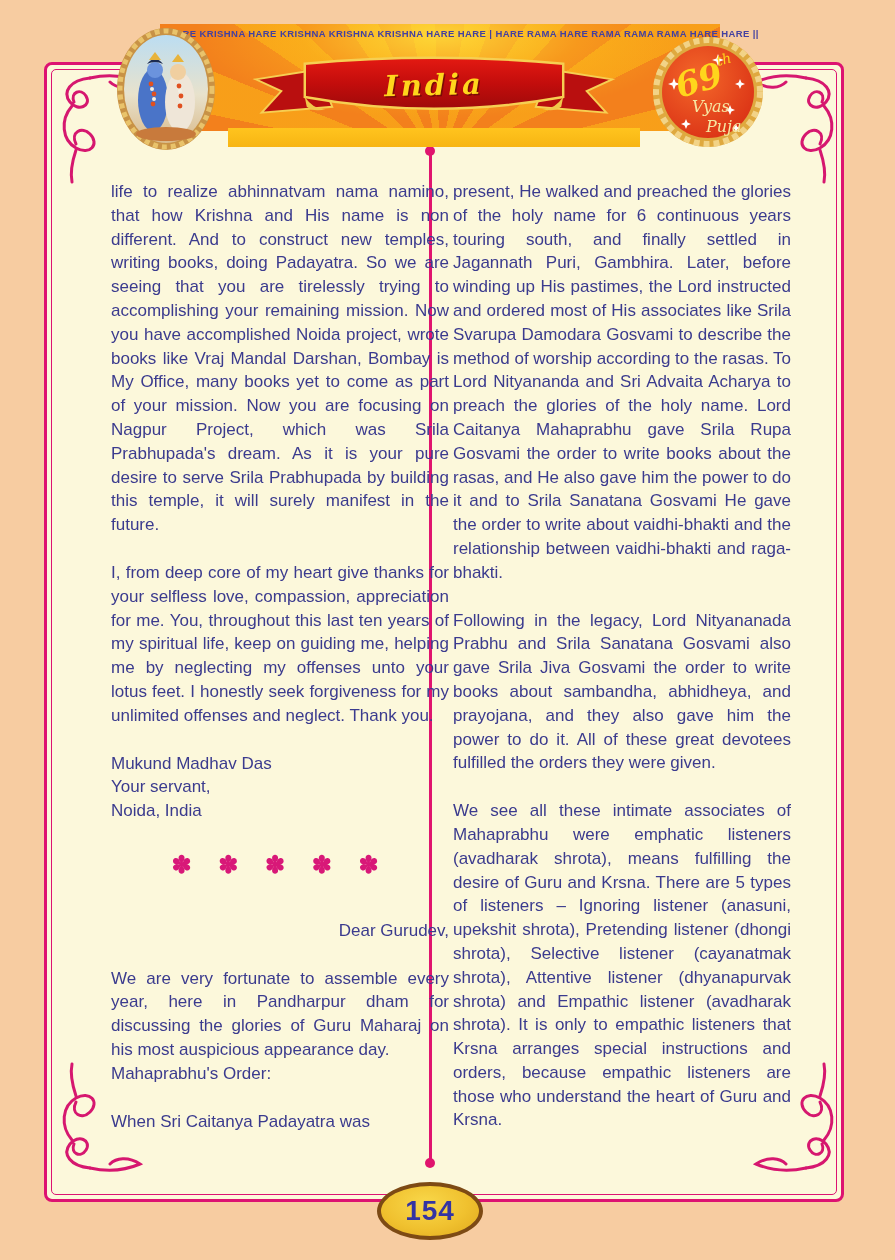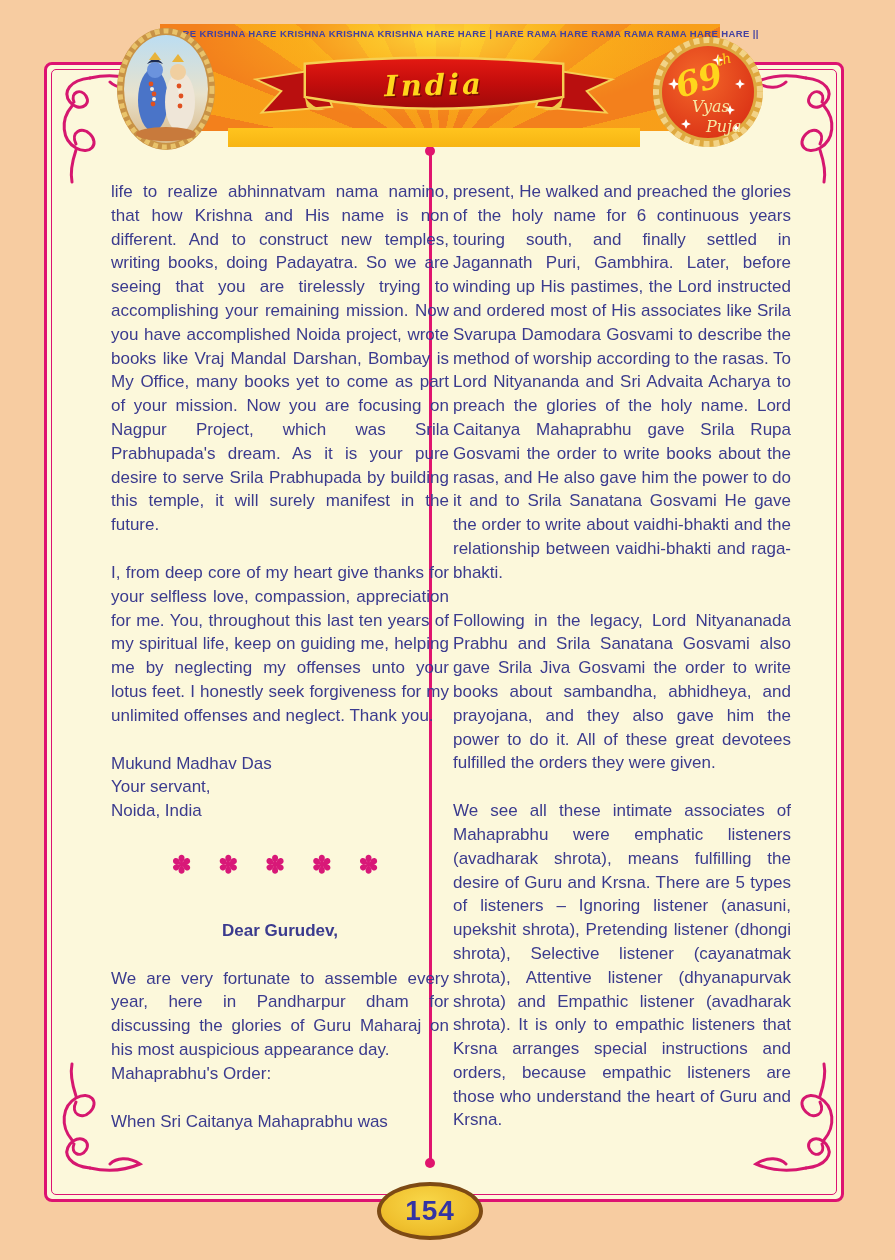--- a/index.html
+++ b/index.html
@@ -73,21 +73,21 @@
   }
   .col-left{left:75px;top:180px;margin-left:36px;}
   .col-right{left:453px;top:180px;}
   .para{margin:0 0 24px 0;}
   .para.tight{margin-bottom:0;}
   .sig-line{text-align:left;}
   .flower-sep{
     margin:30px 0 42px 0;text-align:center;
     color:#D81878;font-size:24px;font-weight:bold;letter-spacing:10px;
   }
-  .salutation{text-align:center;margin:0 0 24px 0;font-weight:bold;}
+  .salutation{text-align:right;margin:0 0 24px 0;}
 
   
   .flourish{width:92px;height:112px;z-index:5;}
   .flourish svg{width:100%;height:100%;}
   .fl-tl{left:56px;top:72px;}
   .fl-tr{left:748px;top:72px;transform:scaleX(-1);}
   .fl-bl{left:56px;top:1062px;transform:scaleY(-1);}
   .fl-br{left:748px;top:1062px;transform:scale(-1,-1);}
 
   
@@ -232,21 +232,21 @@
 <div class="abs col col-left">
   <p class="para">life to realize abhinnatvam nama namino, that how Krishna and His name is non different. And to construct new temples, writing books, doing Padayatra. So we are seeing that you are tirelessly trying to accomplishing your remaining mission. Now you have accomplished Noida project, wrote books like Vraj Mandal Darshan, Bombay is My Office, many books yet to come as part of your mission. Now you are focusing on Nagpur Project, which was Srila Prabhupada's dream. As it is your pure desire to serve Srila Prabhupada by building this temple, it will surely manifest in the future.</p>
   <p class="para">I, from deep core of my heart give thanks for your selfless love, compassion, appreciation for me. You, throughout this last ten years of my spiritual life, keep on guiding me, helping me by neglecting my offenses unto your lotus feet. I honestly seek forgiveness for my unlimited offenses and neglect. Thank you.</p>
   <div class="sig-line">Mukund Madhav Das</div>
   <div class="sig-line">Your servant,</div>
   <div class="sig-line">Noida, India</div>
   <div class="flower-sep">✽ ✽ ✽ ✽ ✽</div>
   <div class="salutation">Dear Gurudev,</div>
   <p class="para tight">We are very fortunate to assemble every year, here in Pandharpur dham for discussing the glories of Guru Maharaj on his most auspicious appearance day.</p>
   <div class="sig-line">Mahaprabhu's Order:</div>
-  <p class="para" style="margin-top:24px;">When Sri Caitanya Mahaprabhu was</p>
+  <p class="para" style="margin-top:24px;">When Sri Caitanya Padayatra was</p>
 </div>
 
 <div class="abs col col-right">
   <p class="para">present, He walked and preached the glories of the holy name for 6 continuous years touring south, and finally settled in Jagannath Puri, Gambhira. Later, before winding up His pastimes, the Lord instructed and ordered most of His associates like Srila Svarupa Damodara Gosvami to describe the method of worship according to the rasas. To Lord Nityananda and Sri Advaita Acharya to preach the glories of the holy name. Lord Caitanya Mahaprabhu gave Srila Rupa Gosvami the order to write books about the rasas, and He also gave him the power to do it and to Srila Sanatana Gosvami He gave the order to write about vaidhi-bhakti and the relationship between vaidhi-bhakti and raga-bhakti.</p>
   <p class="para">Following in the legacy, Lord Nityananada Prabhu and Srila Sanatana Gosvami also gave Srila Jiva Gosvami the order to write books about sambandha, abhidheya, and prayojana, and they also gave him the power to do it. All of these great devotees fulfilled the orders they were given.</p>
   <p class="para">We see all these intimate associates of Mahaprabhu were emphatic listeners (avadharak shrota), means fulfilling the desire of Guru and Krsna. There are 5 types of listeners – Ignoring listener (anasuni, upekshit shrota), Pretending listener (dhongi shrota), Selective listener (cayanatmak shrota), Attentive listener (dhyanapurvak shrota) and Empathic listener (avadharak shrota). It is only to empathic listeners that Krsna arranges special instructions and orders, because empathic listeners are those who understand the heart of Guru and Krsna.</p>
 </div>
 
 <div class="abs page-oval">
   <span class="page-num">154</span>

